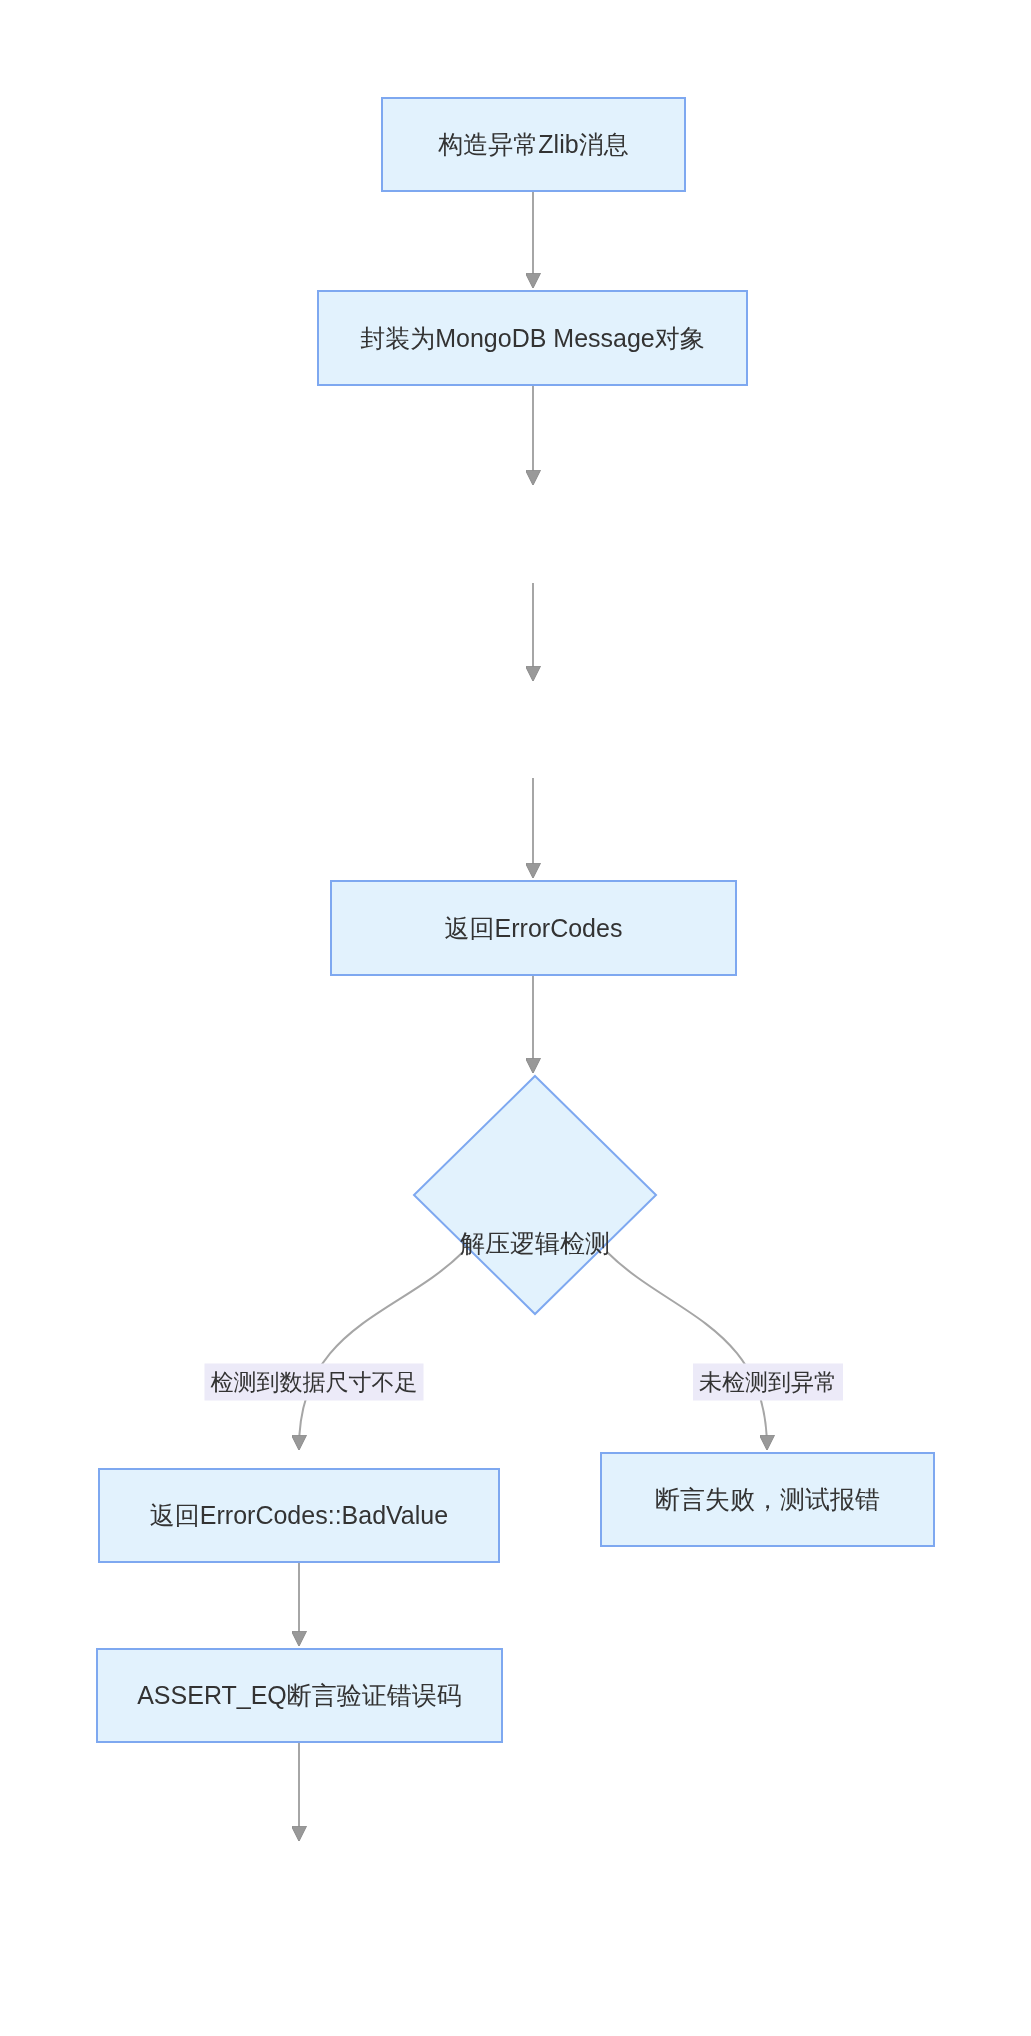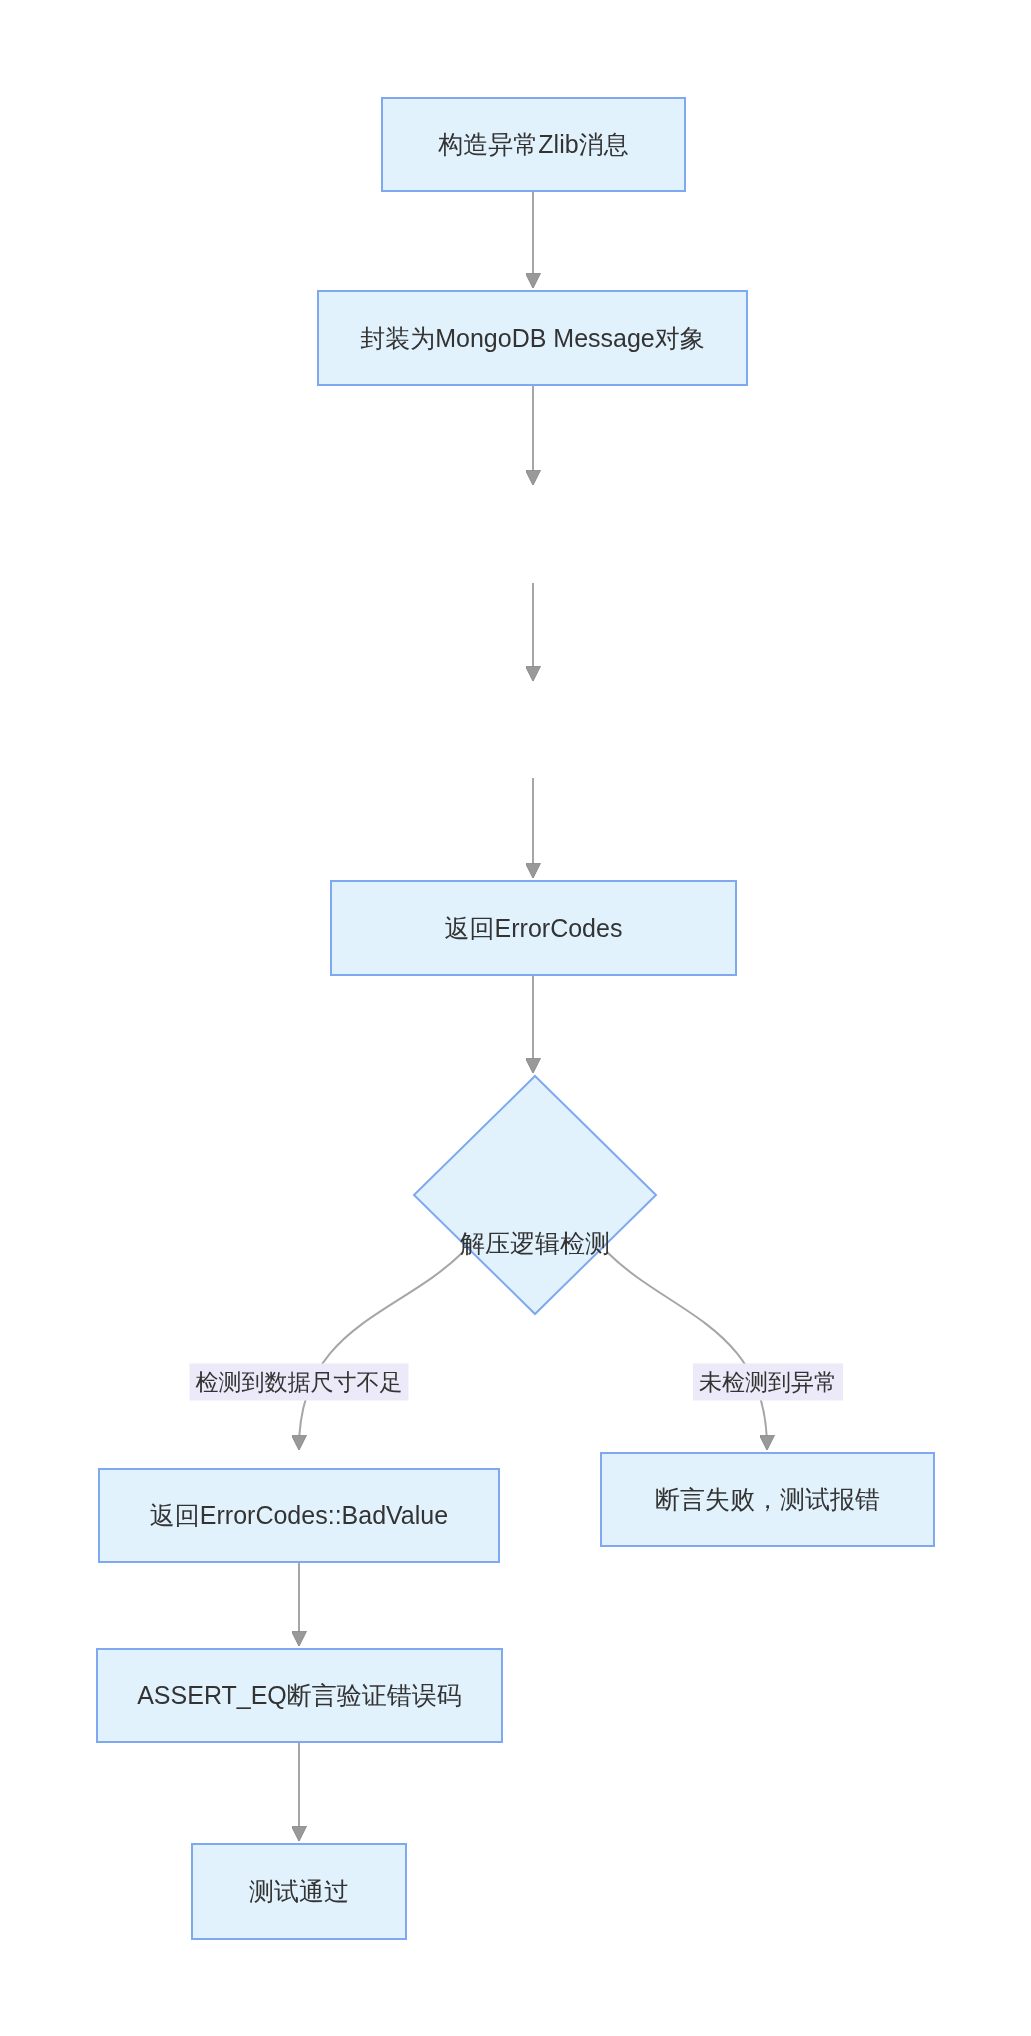--- a/index.html
+++ b/index.html
@@ -50,21 +50,21 @@
   }
   .edge-label {
     position: absolute;
     transform: translate(-50%, -50%);
     background: #eceaf8;
     color: #333333;
     font-size: 23px;
     padding: 3px 6px;
     white-space: nowrap;
   }
-  .edge-label-left  { left: 299px; top: 1382px; }
+  .edge-label-left  { left: 314px; top: 1382px; }
   .edge-label-right { left: 768px; top: 1382px; }
 </style>
 </head>
 <body>
 
 <div class="canvas">
 
   <svg class="edges-svg" viewBox="0 0 1031 2036" xmlns="http://www.w3.org/2000/svg">
     <defs>
       <marker id="arrow" viewBox="0 0 10 10" refX="8.5" refY="5" markerWidth="7.5" markerHeight="7.5" orient="auto-start-reverse">
@@ -100,15 +100,14 @@
   <div class="edge-label edge-label-left">检测到数据尺寸不足</div>
 
   <div class="edge-label edge-label-right">未检测到异常</div>
 
   <div class="node node-g">返回ErrorCodes::BadValue</div>
 
   <div class="node node-h">断言失败，测试报错</div>
 
   <div class="node node-i">ASSERT_EQ断言验证错误码</div>
 
-  <div class="node node-j">测试通过</div>
 
 </div>
 
 </body></html>

